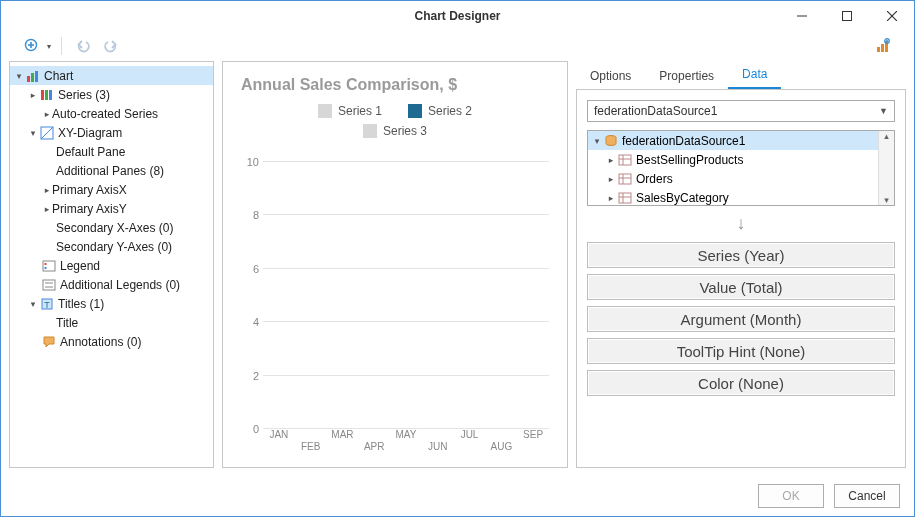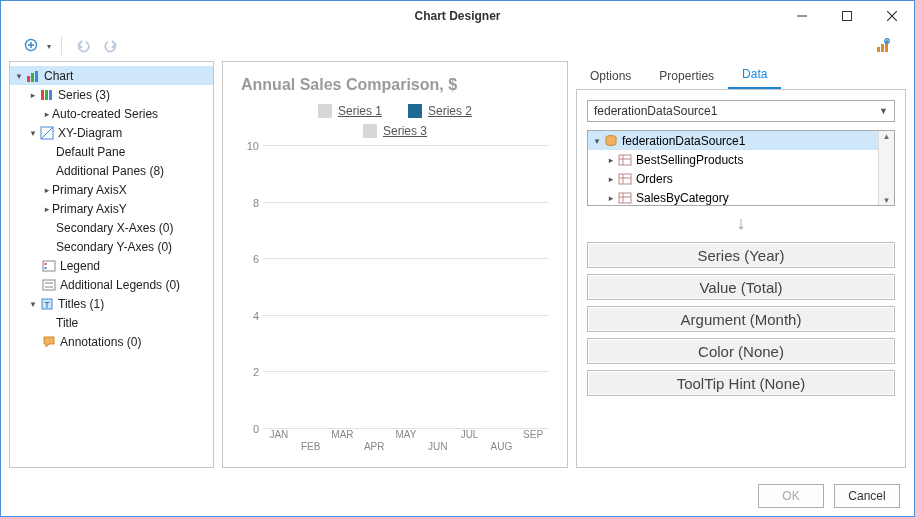--- a/index.html
+++ b/index.html
@@ -17,21 +17,21 @@
   .main { flex: 1; display: flex; gap: 8px; padding: 0 8px 8px 8px; min-height: 0; }
   .panel { border: 1px solid #c7c7c7; background: #fff; }
   .left { width: 205px; overflow: auto; font-size: 12px; color: #222; padding: 4px 0; }
   .tree-row { display: flex; align-items: center; height: 19px; padding-right: 4px; white-space: nowrap; }
   .tree-row.sel { background: #cfe7fb; }
   .twist { width: 10px; text-align: center; color: #555; font-size: 9px; cursor: default; }
   .ticon { width: 16px; height: 16px; display: inline-flex; align-items: center; justify-content: center; margin: 0 3px 0 1px; }
   .indent { display:inline-block; }
   .center { flex: 1; display: flex; flex-direction: column; padding: 10px 14px; }
   .chart-title { font-size: 16px; font-weight: 600; color: #9a9a9a; margin: 4px 0 10px 4px; }
-  .legend { display: flex; flex-wrap: wrap; gap: 6px 26px; justify-content: center; font-size: 12px; color: #555; margin-bottom: 8px; max-width: 220px; margin-left:auto; margin-right:auto;text-decoration:underline;}
+  .legend { display: flex; flex-wrap: wrap; gap: 6px 26px; justify-content: center; font-size: 12px; color: #555; margin-bottom: 24px; max-width: 220px; margin-left:auto; margin-right:auto;}
   .legend-item { display: flex; align-items: center; gap: 6px; }
   .swatch { width: 14px; height: 14px; }
   .plot { flex: 1; position: relative; }
   .yaxis { position: absolute; left: 0; top: 0; bottom: 28px; width: 26px; }
   .ylab { position: absolute; right: 4px; font-size: 11px; color: #888; transform: translateY(50%); }
   .grid { position: absolute; left: 26px; right: 4px; top: 0; bottom: 28px; }
   .gline { position: absolute; left: 0; right: 0; border-top: 1px solid #e3e3e3; }
   .bars { position: absolute; left: 26px; right: 4px; top: 0; bottom: 28px; display: flex; align-items: flex-end; }
   .group { flex: 1; display: flex; align-items: flex-end; justify-content: center; gap: 2px; }
   .bar { width: 7px; }
@@ -389,22 +389,22 @@
           <div class="scroll">
               <span>▴</span>
               <span>▾</span>
             </div>
         </div>
         <div class="down-arrow">↓</div>
         <div class="slots">
           <div class="slot">Series (Year)</div>
           <div class="slot">Value (Total)</div>
           <div class="slot">Argument (Month)</div>
+          <div class="slot">ToolTip Hint (None)</div>
           <div class="slot">Color (None)</div>
-          <div class="slot">ToolTip Hint (None)</div>
         </div>
       </div>
     </div>
   </div>
 
   <div class="footer">
     <div class="btn disabled">OK</div>
     <div class="btn">Cancel</div>
   </div>
 </div>

